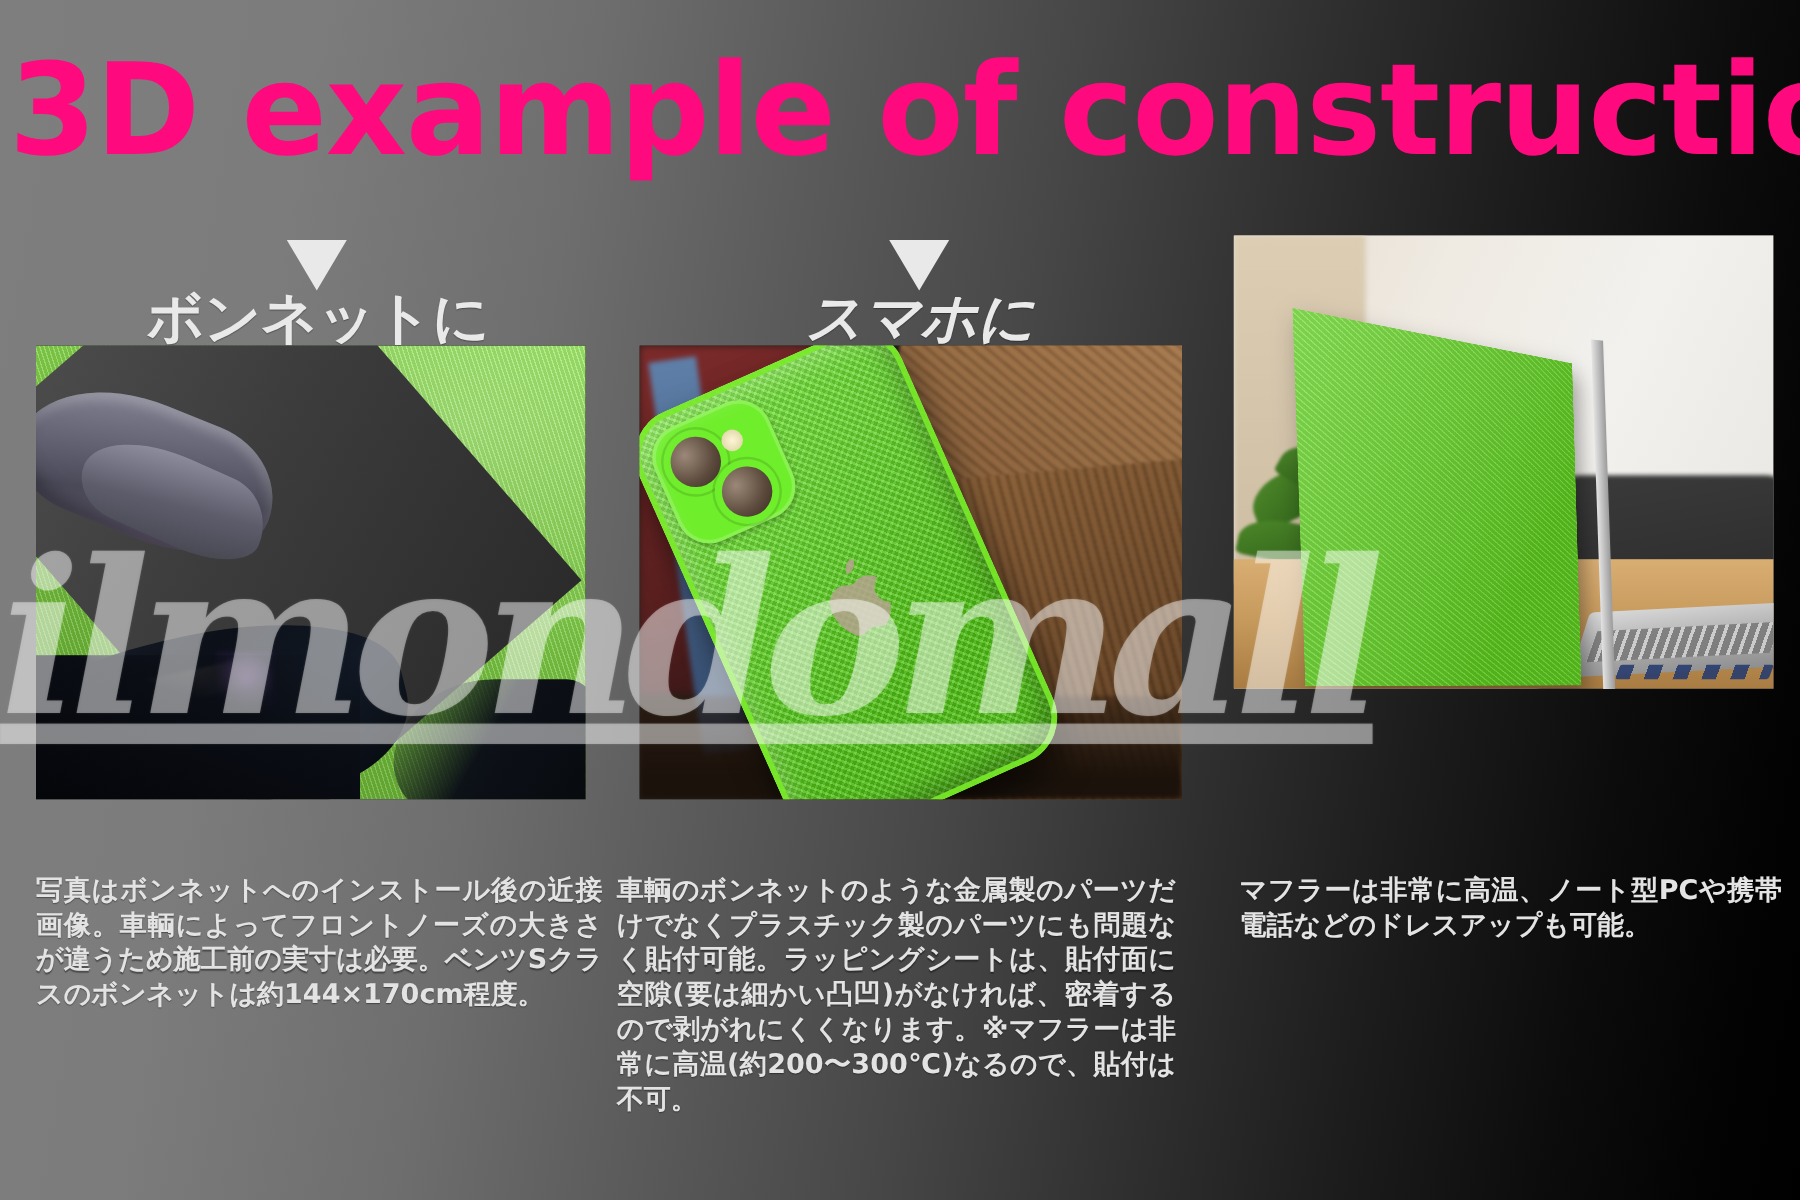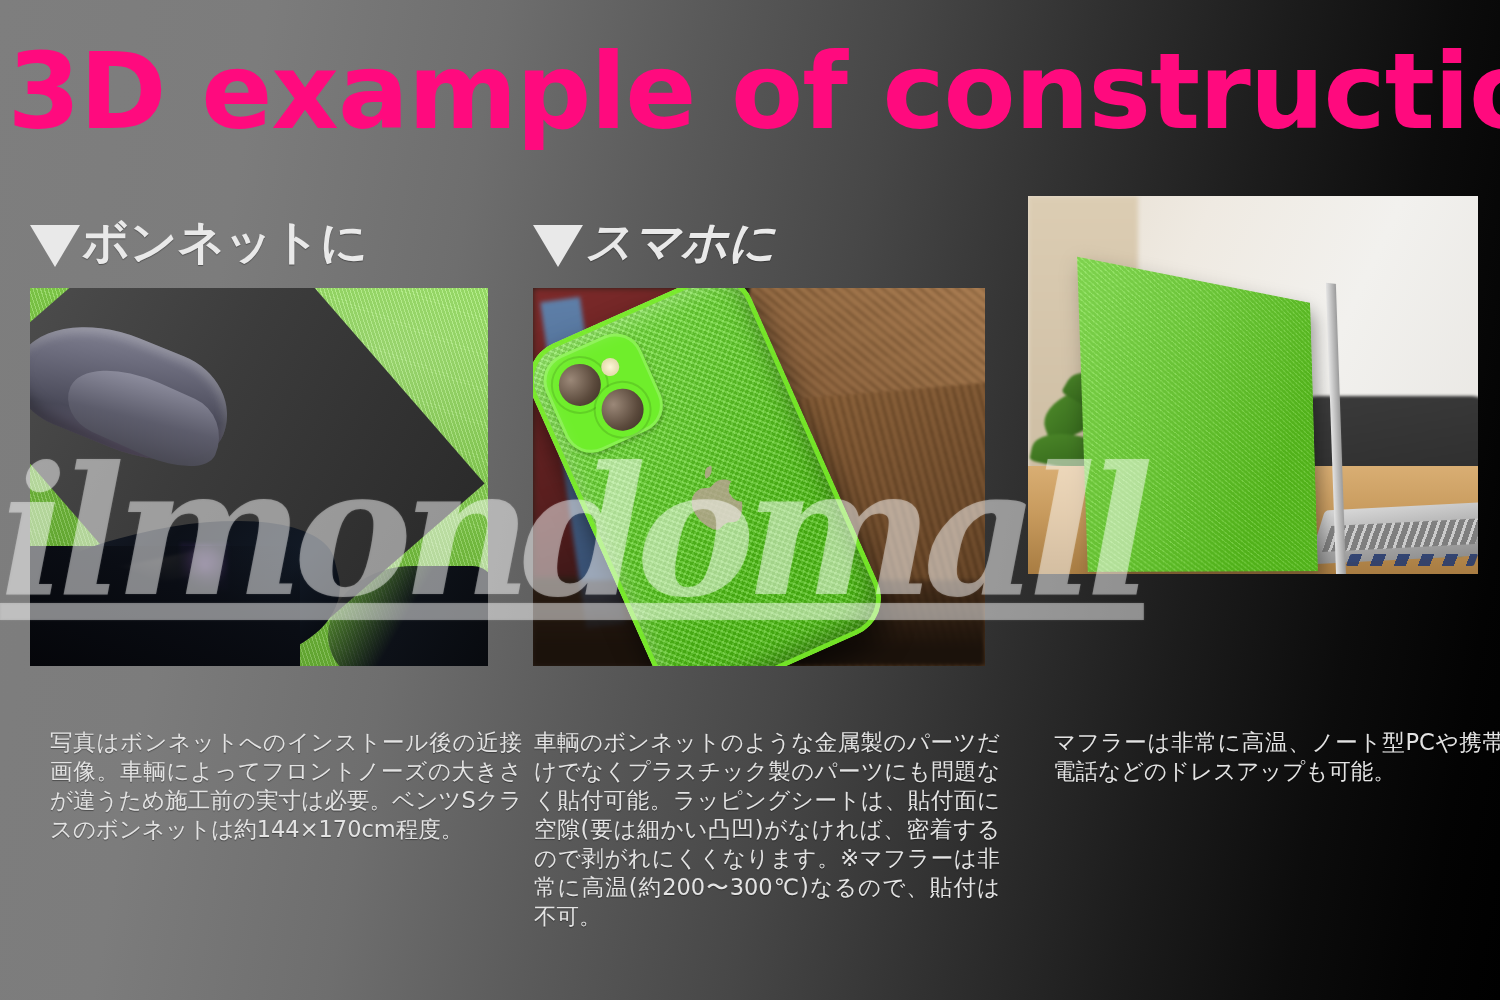--- a/index.html
+++ b/index.html
@@ -65,20 +65,21 @@
     color: #e9e9e9;
     font-size: 47px;
     line-height: 56px;
     font-weight: bold;
     letter-spacing: -0.5px;
     white-space: nowrap;
     height: 92px;
     display: flex;
     align-items: center;
     text-shadow: 0 1px 1px rgba(0,0,0,0.35);
+    flex-direction: column;
   }
   .tri {
     display: inline-block;
     width: 0;
     height: 0;
     border-left: 25px solid transparent;
     border-right: 25px solid transparent;
     border-top: 42px solid #e9e9e9;
     margin-right: 2px;
     position: relative;
@@ -340,26 +341,25 @@
     text-decoration: underline;
   }
 
   
   .caption {
     position: absolute;
     top: 728px;
     color: #e3e3e3;
     font-size: 22.5px;
     line-height: 29px;
-    font-weight: normal;
+    font-weight: bold;
     width: 470px;
     letter-spacing: 0px;
     text-align: justify;
     text-shadow: 0 1px 1px rgba(0,0,0,0.4);
-    margin-left: 20px;
   }
   .caption.c1 { left: 30px;   width: 472px; }
   .caption.c2 { left: 514px;  width: 466px; }
   .caption.c3 { left: 1033px; width: 452px; }
 </style>
 </head>
 <body>
 
 <div id="page">
 

